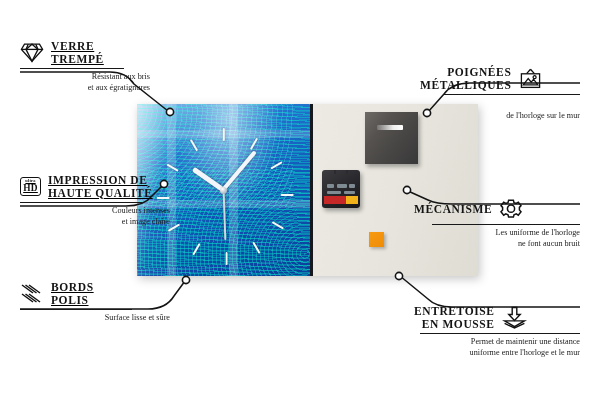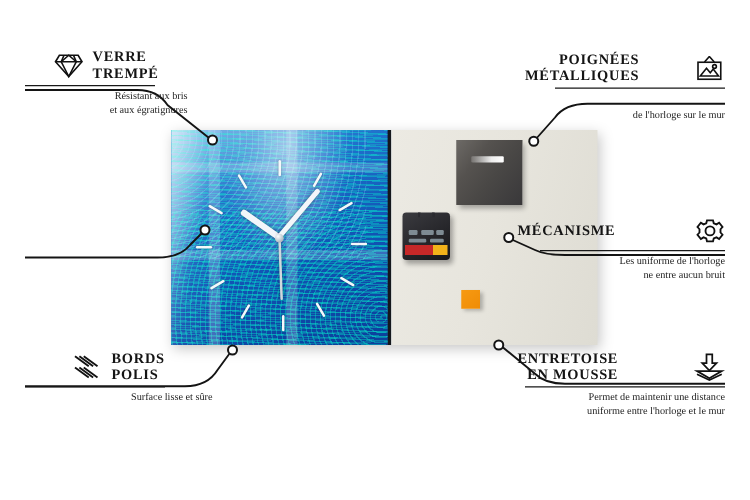--- a/index.html
+++ b/index.html
@@ -174,24 +174,24 @@
     height: 1.4px; background: #181818; margin-top: 3px;
   }
   .co-desc {
     font-family: "Liberation Serif", serif;
     font-size: 8.2px;
     line-height: 10.5px;
     color: #1c1c1c;
     margin-top: 3px;
     white-space: nowrap;
   }
-  .left .co-head  { justify-content: center; }
+  .left .co-head  { justify-content: flex-start; text-decoration: underline; }
   .left .co-title { text-align: left; }
   .left .co-desc  { text-align: right; }
-  .right .co-head { justify-content: space-between; }
+  .right .co-head { justify-content: flex-start; margin-top: 24px; }
   .right .co-title{ text-align: right; }
   .right .co-desc { text-align: right; }
 
   .ico { flex: 0 0 auto; color: #111; display: block; }
 
   .hd-badge {
     width: 21px; height: 19px;
     border: 1.6px solid #111;
     border-radius: 3px;
     display: flex; flex-direction: column;
@@ -302,20 +302,35 @@
       <div>
         <div class="co-title">VERRE</div>
         <div class="co-title">TREMPÉ</div>
       </div>
     </div>
     <div class="co-rule" style="width:104px"></div>
     <div class="co-desc">Résistant aux bris</div>
     <div class="co-desc" style="margin-top:0">et aux égratignures</div>
   </div>
 
+  <div class="callout left" style="left:20px; top:174px; width:150px;">
+    <div class="co-head">
+      <div class="hd-badge ico">
+        <span class="t1">ultra</span>
+        <span class="t2">HD</span>
+      </div>
+      <div>
+        <div class="co-title">IMPRESSION DE</div>
+        <div class="co-title">HAUTE QUALITÉ</div>
+      </div>
+    </div>
+    <div class="co-rule" style="width:122px"></div>
+    <div class="co-desc">Couleurs intenses</div>
+    <div class="co-desc" style="margin-top:0">et image claire</div>
+  </div>
 
   <div class="callout left" style="left:20px; top:281px; width:150px;">
     <div class="co-head">
       <svg class="ico" width="24" height="21" viewBox="0 0 24 21">
         <g fill="none" stroke="#111" stroke-width="1.5">
           <path d="M2,2 L13,10"></path>
             <path d="M5.5,2 L16.5,10"></path>
             <path d="M9,2 L20,10"></path>
           <path d="M2,11 L13,19"></path>
             <path d="M5.5,11 L16.5,19"></path>
@@ -357,21 +372,21 @@
       </div>
       <svg class="ico" width="24" height="23" viewBox="0 0 24 23">
         <g fill="none" stroke="#111" stroke-width="1.5">
           <path d="M9.6,2.3 L14.4,2.3 L15.0,4.6 L17.2,5.5 L19.3,4.2 L22.0,7.6 L20.4,9.4 L20.4,12.0 L22.0,13.8 L19.3,17.2 L17.2,15.9 L15.0,16.8 L14.4,19.1 L9.6,19.1 L9.0,16.8 L6.8,15.9 L4.7,17.2 L2.0,13.8 L3.6,12.0 L3.6,9.4 L2.0,7.6 L4.7,4.2 L6.8,5.5 L9.0,4.6 Z"></path>
           <circle cx="12" cy="10.7" r="3.6"></circle>
         </g>
       </svg>
     </div>
     <div class="co-rule" style="width:148px; margin-left:auto"></div>
     <div class="co-desc">Les uniforme de l'horloge</div>
-    <div class="co-desc" style="margin-top:0">ne entre aucun bruit</div>
+    <div class="co-desc" style="margin-top:0">ne font aucun bruit</div>
   </div>
 
   <div class="callout right" style="right:20px; top:281px; width:166px;">
     <div class="co-head">
       <div>
         <div class="co-title">ENTRETOISE</div>
         <div class="co-title">EN MOUSSE</div>
       </div>
       <svg class="ico" width="25" height="23" viewBox="0 0 25 23">
         <g fill="none" stroke="#111" stroke-width="1.4">

